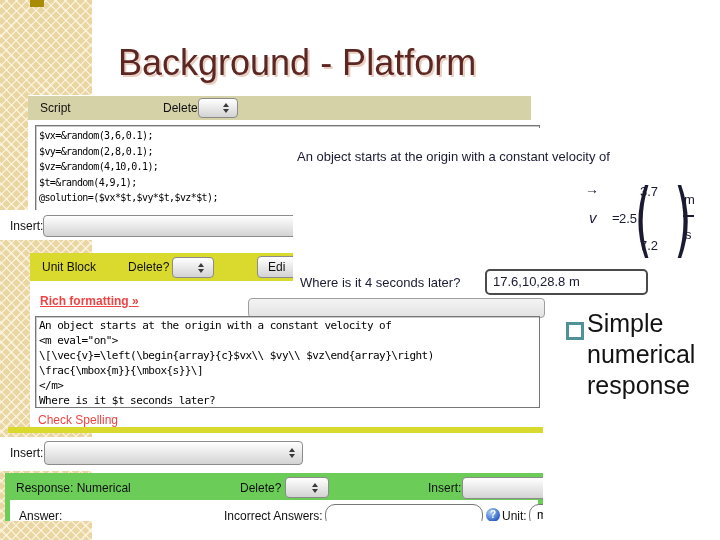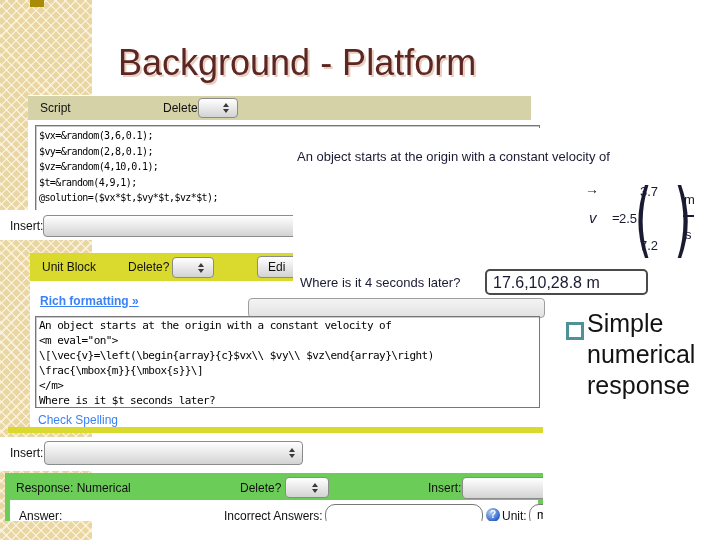--- a/index.html
+++ b/index.html
@@ -23,34 +23,34 @@
   .tri-up{width:0;height:0;border-left:3.5px solid transparent;border-right:3.5px solid transparent;
     border-bottom:4px solid #3a3a3a;}
   .tri-down{width:0;height:0;border-left:3.5px solid transparent;border-right:3.5px solid transparent;
     border-top:4px solid #3a3a3a;}
   .stepper .arrows{right:auto;left:62%;}
   .tarea{position:absolute;border:1.5px solid #777;background:#fff;box-sizing:border-box;
     font-family:"DejaVu Sans Mono",monospace;color:#000;overflow:hidden;
     box-shadow:inset 1px 1px 0 #c9c9c9;padding:2px 3px;}
   .tarea-a{font-size:10px;line-height:15.6px;letter-spacing:-0.6px;}
   .tarea-c{font-size:11px;line-height:14.9px;letter-spacing:-0.55px;}
-  .tlink{position:absolute;color:#3b82f6;font-size:12px;white-space:nowrap;}
+  .tlink{position:absolute;color:#ef4444;font-size:12px;white-space:nowrap;}
   .strip{position:absolute;border:1px solid #9e9e9e;border-radius:4px;
     background:linear-gradient(#f4f4f4,#e2e2e2);}
   .yellowbar{position:absolute;background:#d9d92e;}
   .btn{font-size:12px;color:#111;overflow:hidden;white-space:nowrap;
     padding:3px 0 0 10px;}
 
   .overlay{position:absolute;left:293px;top:128px;width:427px;height:168px;background:#fff;z-index:50;
     color:#1a1a33;font-size:13px;}
   .ov-abs{position:absolute;white-space:nowrap;}
   .paren{position:absolute;font-family:"DejaVu Sans Mono",monospace;font-size:82px;line-height:82px;
     color:#1a1a33;transform:scaleX(0.55);transform-origin:center;}
   .ov-input{position:absolute;border:2px solid #4a4a4a;border-radius:5px;background:#fff;
-    box-sizing:border-box;font-size:16px;color:#1a1a33;padding:3px 0 0 6px;font-family:"Liberation Sans",sans-serif;}
+    box-sizing:border-box;font-size:13px;color:#1a1a33;padding:3px 0 0 6px;font-family:"Liberation Sans",sans-serif;}
   .fracbar{position:absolute;height:1.5px;background:#1a1a33;}
 
   .green-win{position:absolute;left:5px;top:473px;width:538px;height:48px;background:#6bcd58;overflow:hidden;}
   .white-row{position:absolute;left:5px;top:27px;width:528px;height:31px;background:#fff;}
   .inputbox{position:absolute;border:1.5px solid #777;border-radius:10px;background:#fff;
     box-sizing:border-box;font-size:12px;color:#000;padding:3px 0 0 7px;white-space:nowrap;}
   .help-icon{position:absolute;width:14px;height:14px;border-radius:50%;
     background:radial-gradient(circle at 35% 30%, #aecdf5, #2d62c9 70%);color:#fff;
     font-size:10px;font-weight:bold;text-align:center;line-height:14px;}
 

